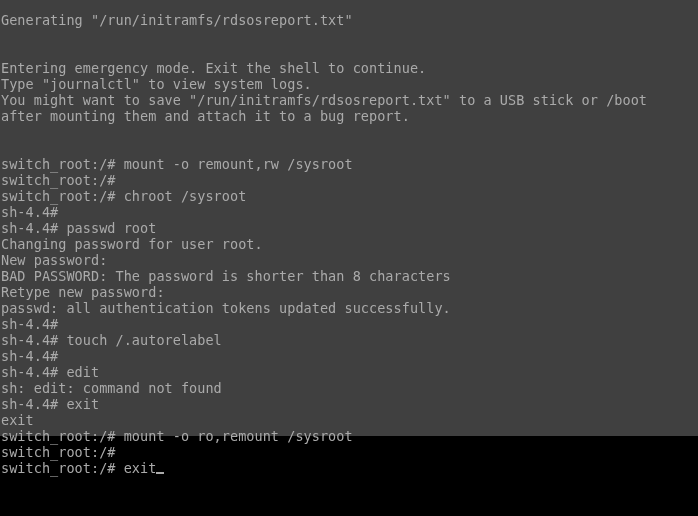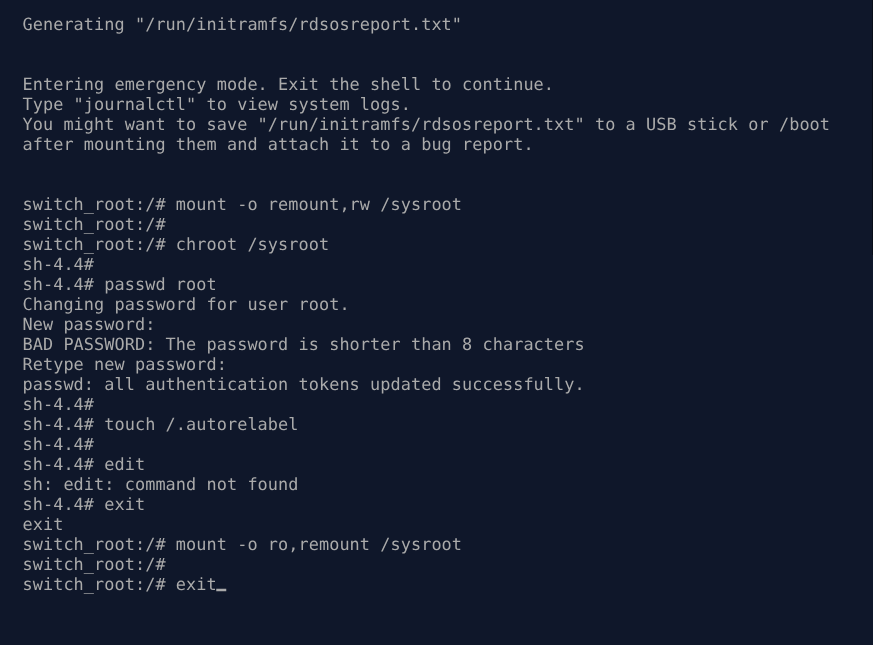--- a/index.html
+++ b/index.html
@@ -8,28 +8,28 @@
     padding: 0;
     background: #000000;
   }
   body {
     width: 698px;
     height: 516px;
     overflow: hidden;
   }
   #console {
     width: 698px;
-    height: 516px;
-    background: #0f172a;
+    height: 436px;
+    background: #404040;
     color: #aaaaaa;
     font-family: "DejaVu Sans Mono", "Liberation Mono", monospace;
     font-size: 13.5px;
     line-height: 16px;
     letter-spacing: 0.05px;
-    padding: 12px 0 0 18px;
+    padding: 12px 0 0 1px;
     box-sizing: border-box;
     white-space: pre;
   }
   .line {
     height: 16px;
     white-space: pre;
     color: #aaaaaa;
   }
   .line.blank {
     color: transparent;

